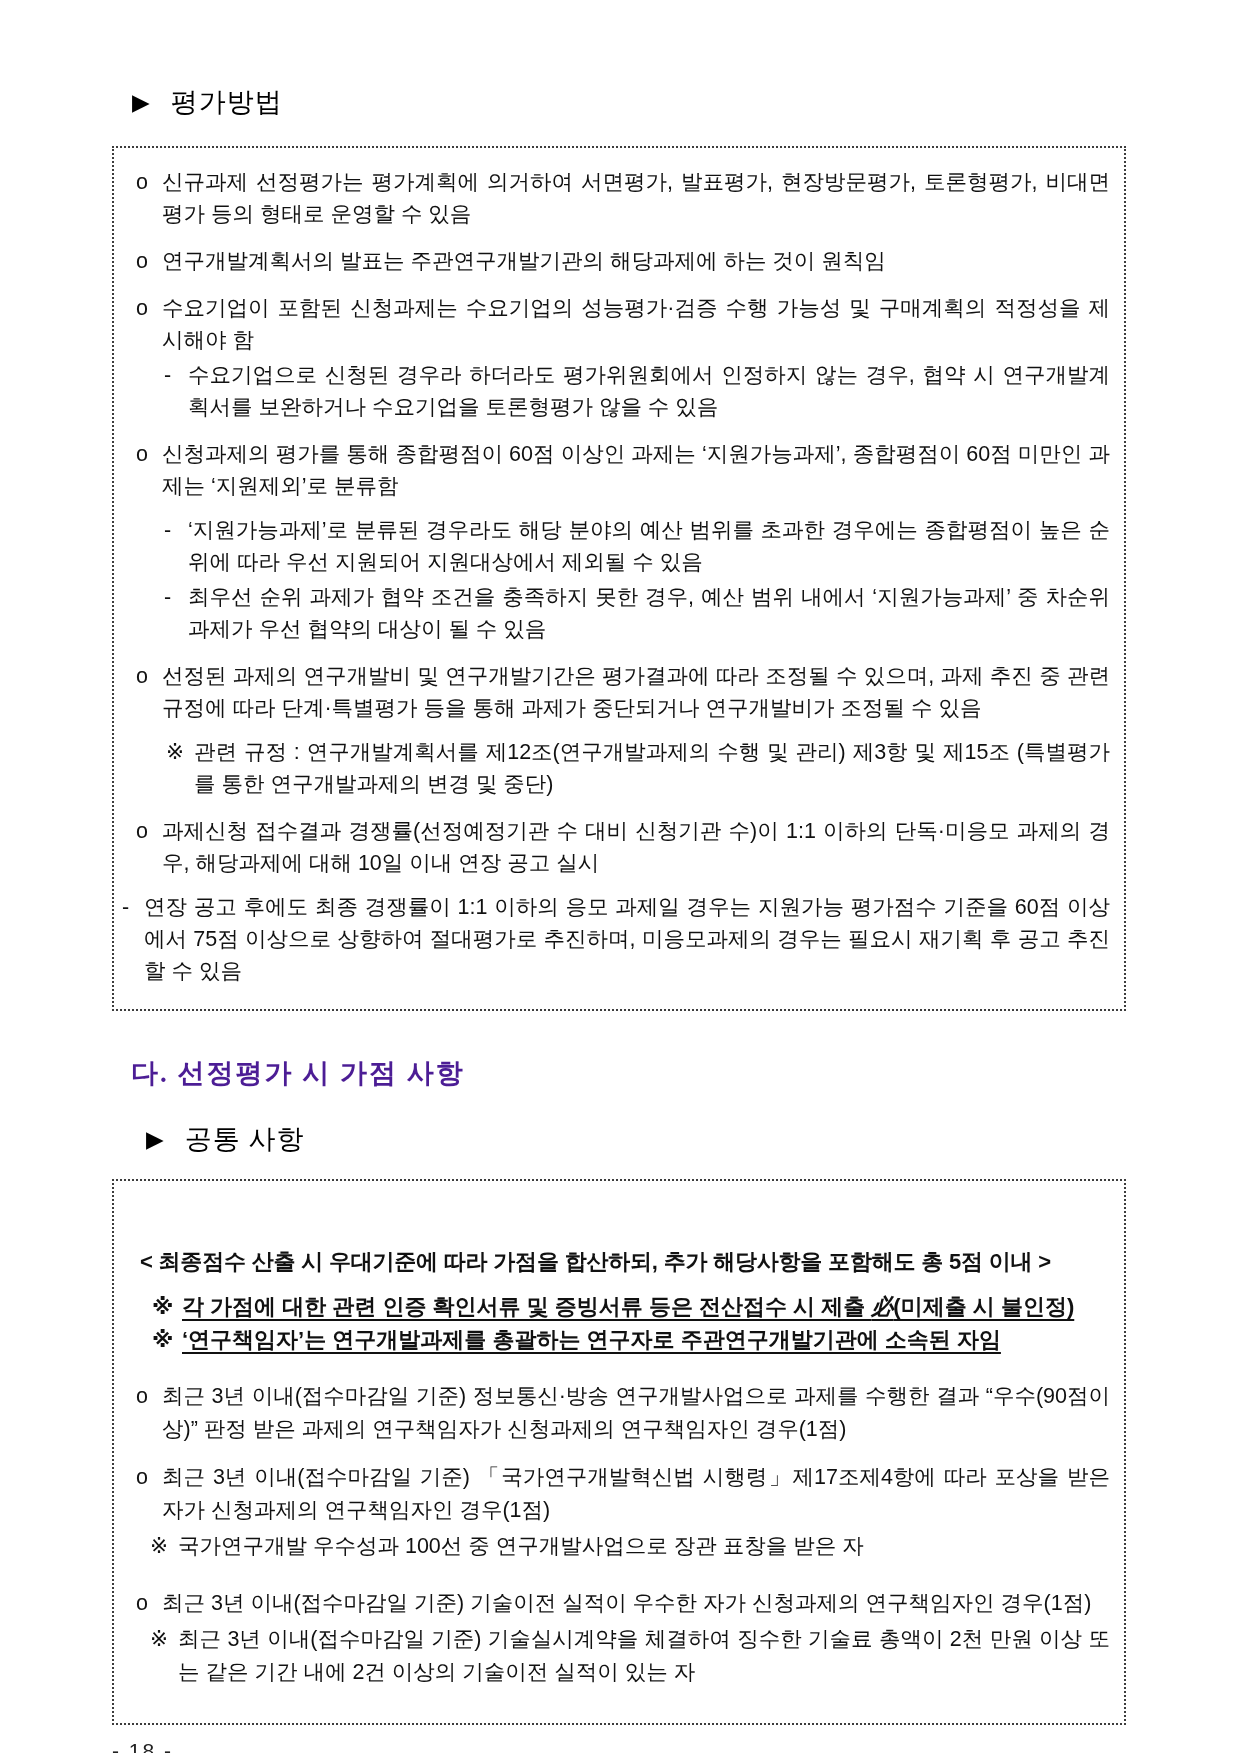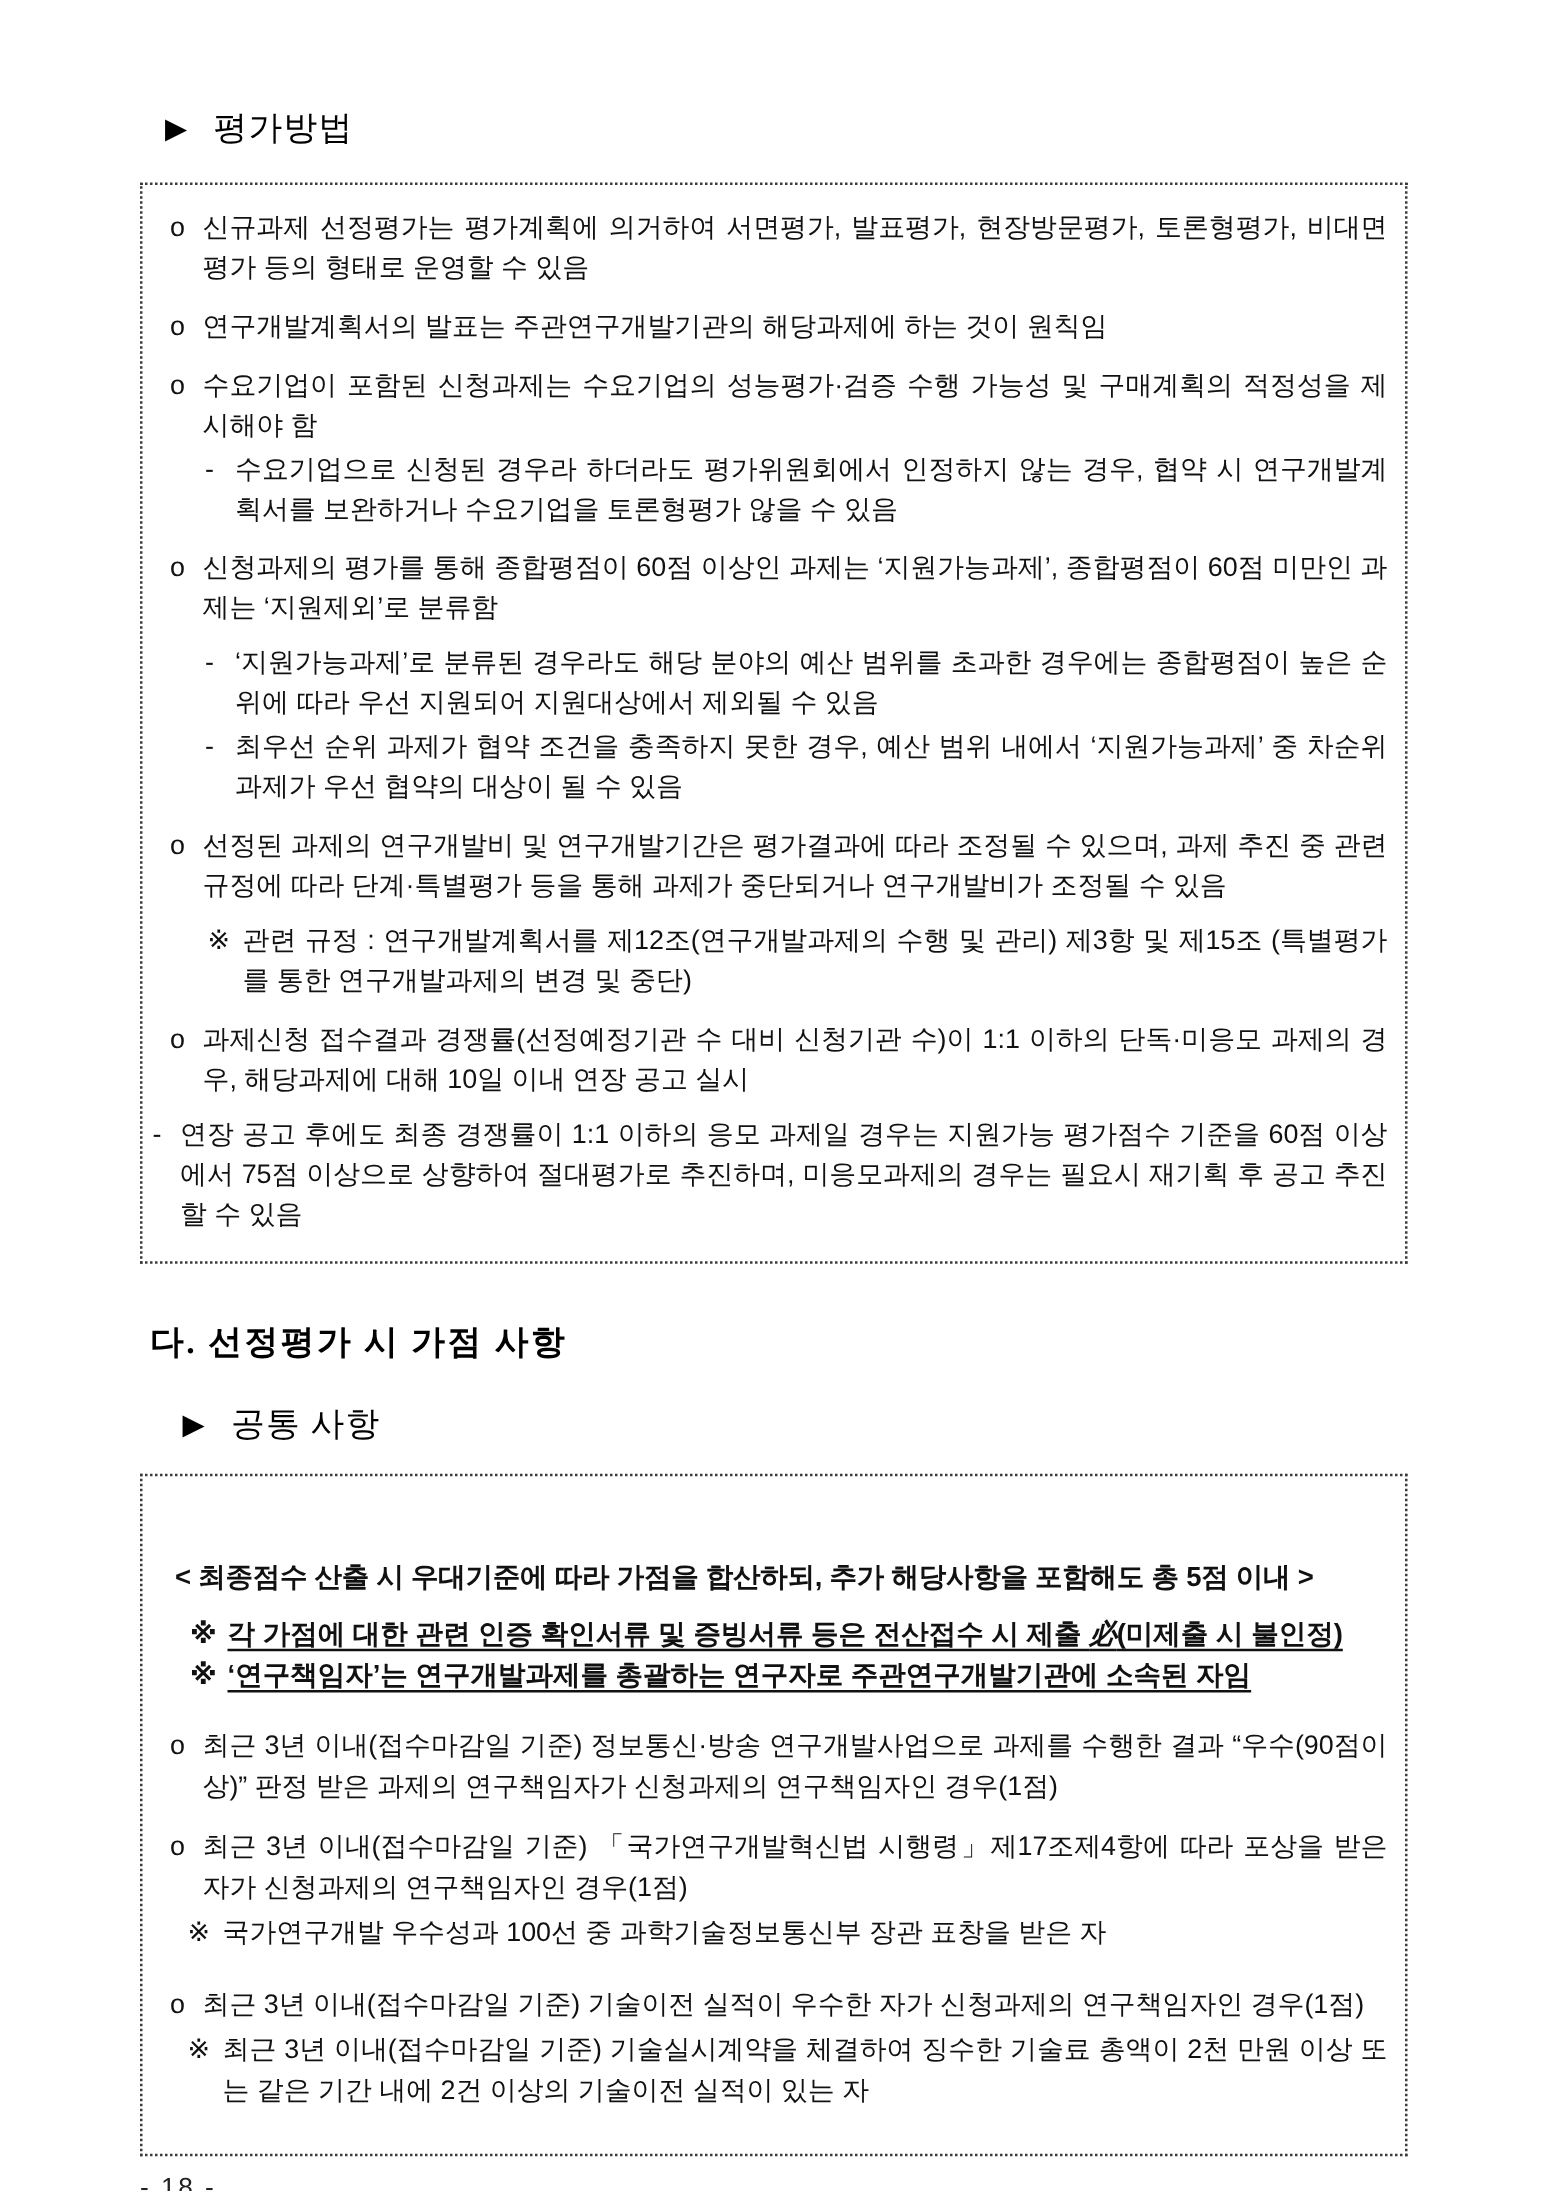--- a/index.html
+++ b/index.html
@@ -19,23 +19,23 @@
   .sec-head {
     display:flex; align-items:center;
     font-family:"Liberation Serif","DejaVu Serif",serif;
     font-size:27px; font-weight:500; color:#000;
     letter-spacing:1px;
   }
   .sec-head .tri { font-size:23px; margin:0 20px 0 20px; line-height:1; }
 
   .sub-heading {
     font-family:"Liberation Serif","DejaVu Serif",serif;
-    font-size:27px; font-weight:600; color:#000000;
+    font-size:27px; font-weight:600; color:#4c1d95;
     letter-spacing:2px;
-    margin:44px 0 0 8px;
+    margin:44px 0 0 19px;
   }
 
   
   .box {
     border:2px dotted #3c3c3c;
     margin-top:26px;
     padding:18px 14px 22px 22px;
     font-size:21.5px; line-height:32px;
     text-align:justify;
     box-sizing:border-box;
@@ -151,21 +151,21 @@
       <div class="li li-bullet mt-xl">
         <span class="mk">o</span>
         <span>최근 3년 이내(접수마감일 기준) 정보통신·방송 연구개발사업으로 과제를 수행한 결과 “우수(90점이상)” 판정 받은 과제의 연구책임자가 신청과제의 연구책임자인 경우(1점)</span>
       </div>
       <div class="li li-bullet mt-lg">
         <span class="mk">o</span>
         <span>최근 3년 이내(접수마감일 기준) 「국가연구개발혁신법 시행령」제17조제4항에 따라 포상을 받은 자가 신청과제의 연구책임자인 경우(1점)</span>
       </div>
       <div class="li li-note mt-sm">
         <span class="mk">※</span>
-        <span>국가연구개발 우수성과 100선 중 과학기술정보통신부 장관 표창을 받은 자</span>
+        <span>국가연구개발 우수성과 100선 중 연구개발사업으로 장관 표창을 받은 자</span>
       </div>
       <div class="li li-bullet mt-xl">
         <span class="mk">o</span>
         <span>최근 3년 이내(접수마감일 기준) 기술이전 실적이 우수한 자가 신청과제의 연구책임자인 경우(1점)</span>
       </div>
       <div class="li li-note mt-sm">
         <span class="mk">※</span>
         <span>최근 3년 이내(접수마감일 기준) 기술실시계약을 체결하여 징수한 기술료 총액이 2천 만원 이상 또는 같은 기간 내에 2건 이상의 기술이전 실적이 있는 자</span>
       </div>
     </div>

